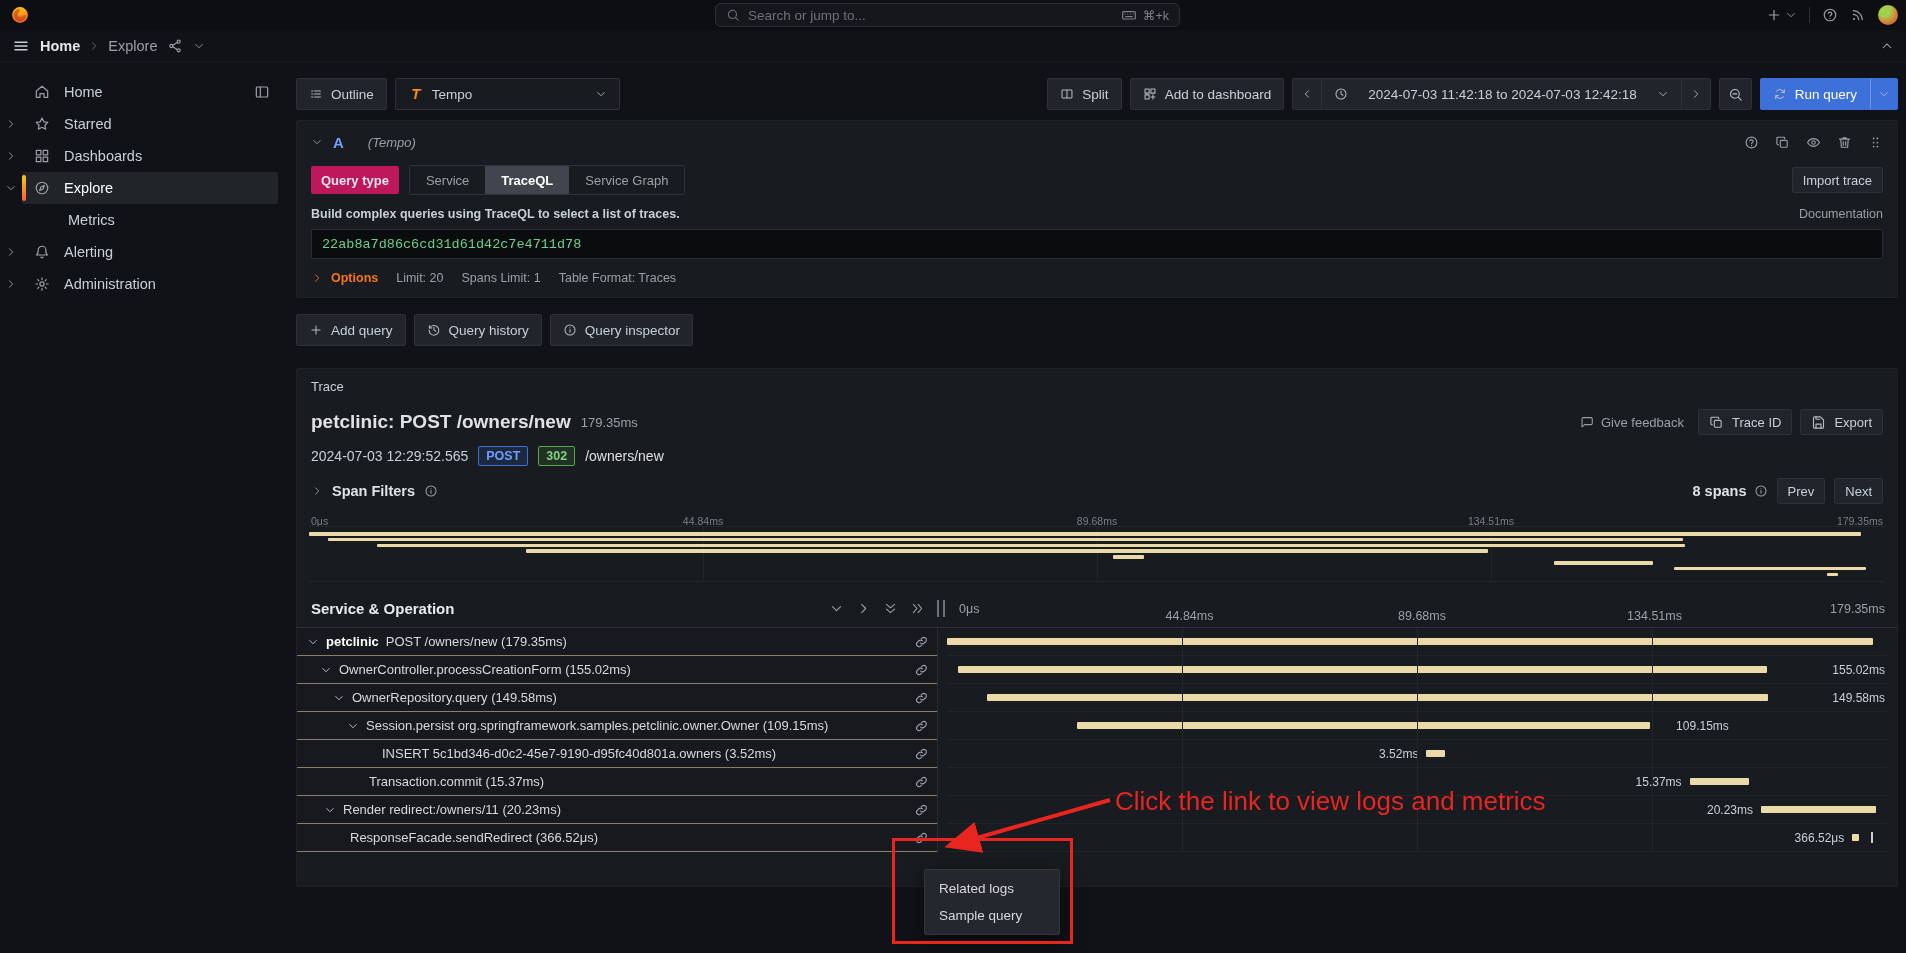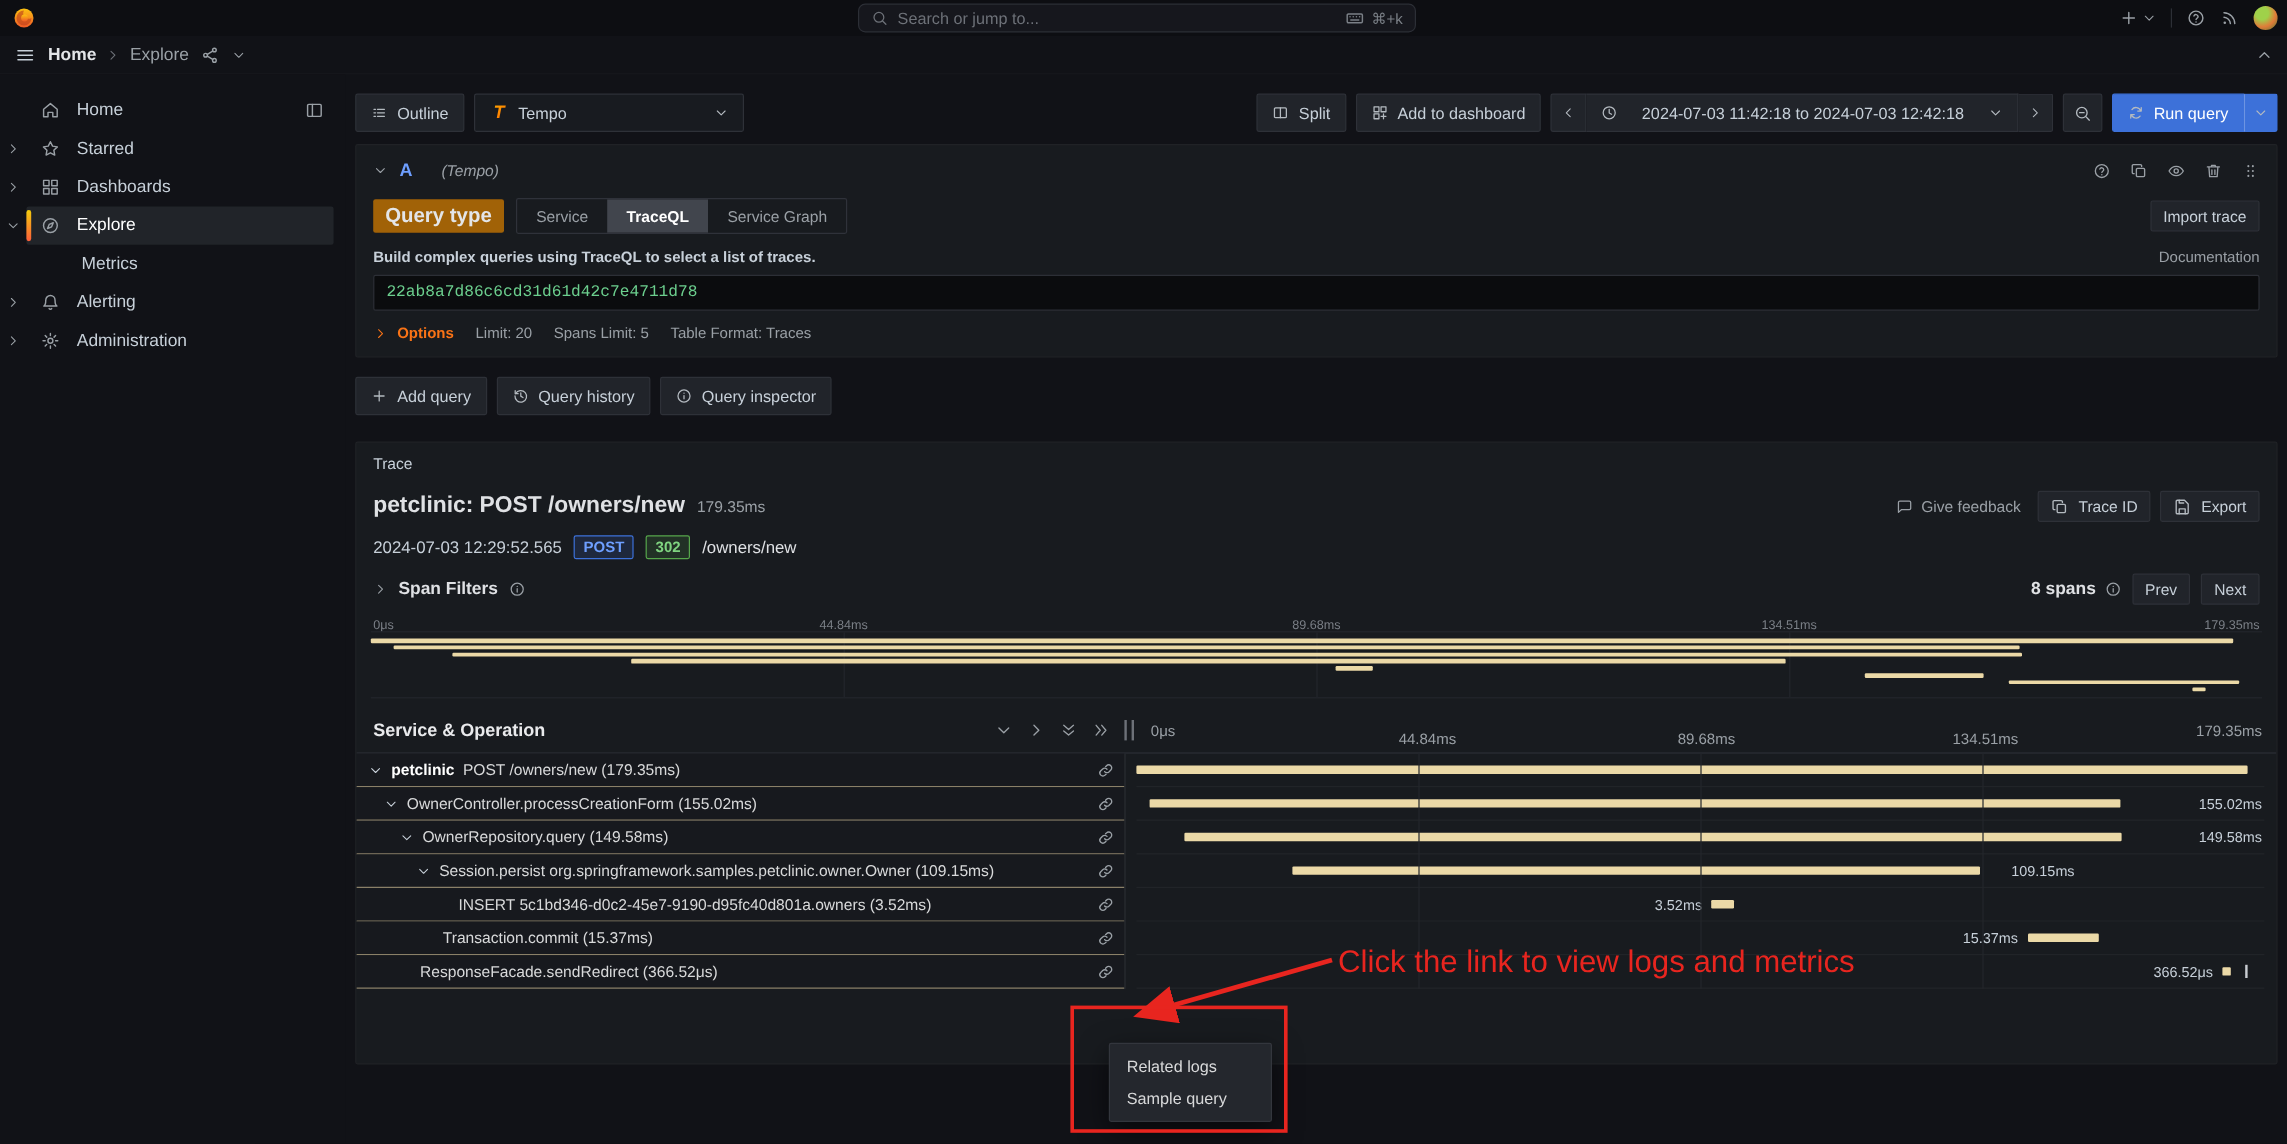--- a/index.html
+++ b/index.html
@@ -75,22 +75,22 @@
   
   .panel { background:#181b1f; border:1px solid #202226; border-radius:2px; }
   .qpanel { margin-top:10px; padding:6px 14px 12px 14px; }
   .qhead { display:flex; align-items:center; gap:10px; height:30px; }
   .qhead .refid { color:#6e9fff; font-weight:700; font-size:15px; cursor:pointer;}
   .qhead .dshint { color:#9aa0a6; font-style:italic; font-size:13px; margin-left:14px;}
   .qhead .grow{flex:1}
   .qhead .hicons { display:flex; align-items:center; gap:16px; color:#9aa0a6; }
   .qhead .hicons .ic{cursor:pointer}
   .qtabs { display:flex; align-items:center; margin-top:8px; }
-  .qtype-chip { background:#a16207; border-radius:2px; height:28px; display:flex; align-items:center;
-    padding:0 10px; font-size:17px; font-weight:700; color:#e3e5e8; margin-right:10px;}
+  .qtype-chip { background:#be185d; border-radius:2px; height:28px; display:flex; align-items:center;
+    padding:0 10px; font-size:13px; font-weight:700; color:#e3e5e8; margin-right:10px;}
   .seg { display:flex; border:1px solid #2f323a; border-radius:2px; overflow:hidden; }
   .seg .opt { height:28px; display:flex; align-items:center; padding:0 16px; font-size:13px; color:#9aa0a6; cursor:pointer;}
   .seg .opt.active { background:#41454d; color:#fff; font-weight:700; }
   .qtabs .grow{flex:1}
   .qhint { display:flex; align-items:center; margin-top:12px; }
   .qhint .hint { font-size:12.5px; font-weight:700; color:#c7d0d9; }
   .qhint .grow{flex:1}
   .qhint .doc { font-size:12.5px; color:#9aa0a6; cursor:pointer;}
   .qinput { margin-top:8px; height:30px; background:#0b0c0e; border:1px solid #2c2f36; border-radius:2px;
     display:flex; align-items:center; padding:0 10px; cursor:text;}
@@ -560,21 +560,21 @@
     <div class="qopts">
       <span class="lab">
         <span class="ic s12">
             <svg viewBox="0 0 24 24" fill="none" stroke="currentColor" stroke-width="1.8" stroke-linecap="round" stroke-linejoin="round">
               <path d="M9 5.5 15.5 12 9 18.5"></path>
             </svg>
           </span>
         <span>Options</span>
       </span>
       <span>Limit: 20</span>
-      <span>Spans Limit: 5</span>
+      <span>Spans Limit: 1</span>
       <span>Table Format: Traces</span>
     </div>
   </section>
 
   <div class="actions">
     <button class="btn">
       <span class="ic s14">
           <svg viewBox="0 0 24 24" fill="none" stroke="currentColor" stroke-width="1.8" stroke-linecap="round" stroke-linejoin="round">
             <path d="M12 5v14M5 12h14"></path>
           </svg>
@@ -842,20 +842,40 @@
                   <path d="M13.6 10.4a4 4 0 0 0-5.7-.4l-2.6 2.6a4 4 0 1 0 5.7 5.7l1.3-1.3"></path>
                 </svg>
               </span>
             </div>
             <div class="tl">
               <div class="sbar" style="left: 79%; width: 6.3%; background: rgb(235, 217, 167);"></div>
               <span class="slabel" style="right: calc(21% + 8px);">15.37ms</span>
             </div>
           </div>
           <div class="srow">
+            <div class="sname" style="padding-left: 27px;">
+              <span class="chev ic s12">
+                <svg viewBox="0 0 24 24" fill="none" stroke="currentColor" stroke-width="1.8" stroke-linecap="round" stroke-linejoin="round">
+                  <path d="M5.5 9 12 15.5 18.5 9"></path>
+                </svg>
+              </span>
+              <span>Render redirect:/owners/11 (20.23ms)</span>
+              <span class="slink ic s15">
+                <svg viewBox="0 0 24 24" fill="none" stroke="currentColor" stroke-width="1.8" stroke-linecap="round" stroke-linejoin="round">
+                  <path d="M10.4 13.6a4 4 0 0 0 5.7.4l2.6-2.6a4 4 0 1 0-5.7-5.7l-1.3 1.3"></path>
+                  <path d="M13.6 10.4a4 4 0 0 0-5.7-.4l-2.6 2.6a4 4 0 1 0 5.7 5.7l1.3-1.3"></path>
+                </svg>
+              </span>
+            </div>
+            <div class="tl">
+              <div class="sbar" style="left: 86.6%; width: 12.2%; background: rgb(235, 217, 167);"></div>
+              <span class="slabel" style="right: calc(13.4% + 8px);">20.23ms</span>
+            </div>
+          </div>
+          <div class="srow">
             <div class="sname" style="padding-left: 53px;">
               <span>ResponseFacade.sendRedirect (366.52μs)</span>
               <span class="slink ic s15">
                 <svg viewBox="0 0 24 24" fill="none" stroke="currentColor" stroke-width="1.8" stroke-linecap="round" stroke-linejoin="round">
                   <path d="M10.4 13.6a4 4 0 0 0 5.7.4l2.6-2.6a4 4 0 1 0-5.7-5.7l-1.3 1.3"></path>
                   <path d="M13.6 10.4a4 4 0 0 0-5.7-.4l-2.6 2.6a4 4 0 1 0 5.7 5.7l1.3-1.3"></path>
                 </svg>
               </span>
             </div>
             <div class="tl">

